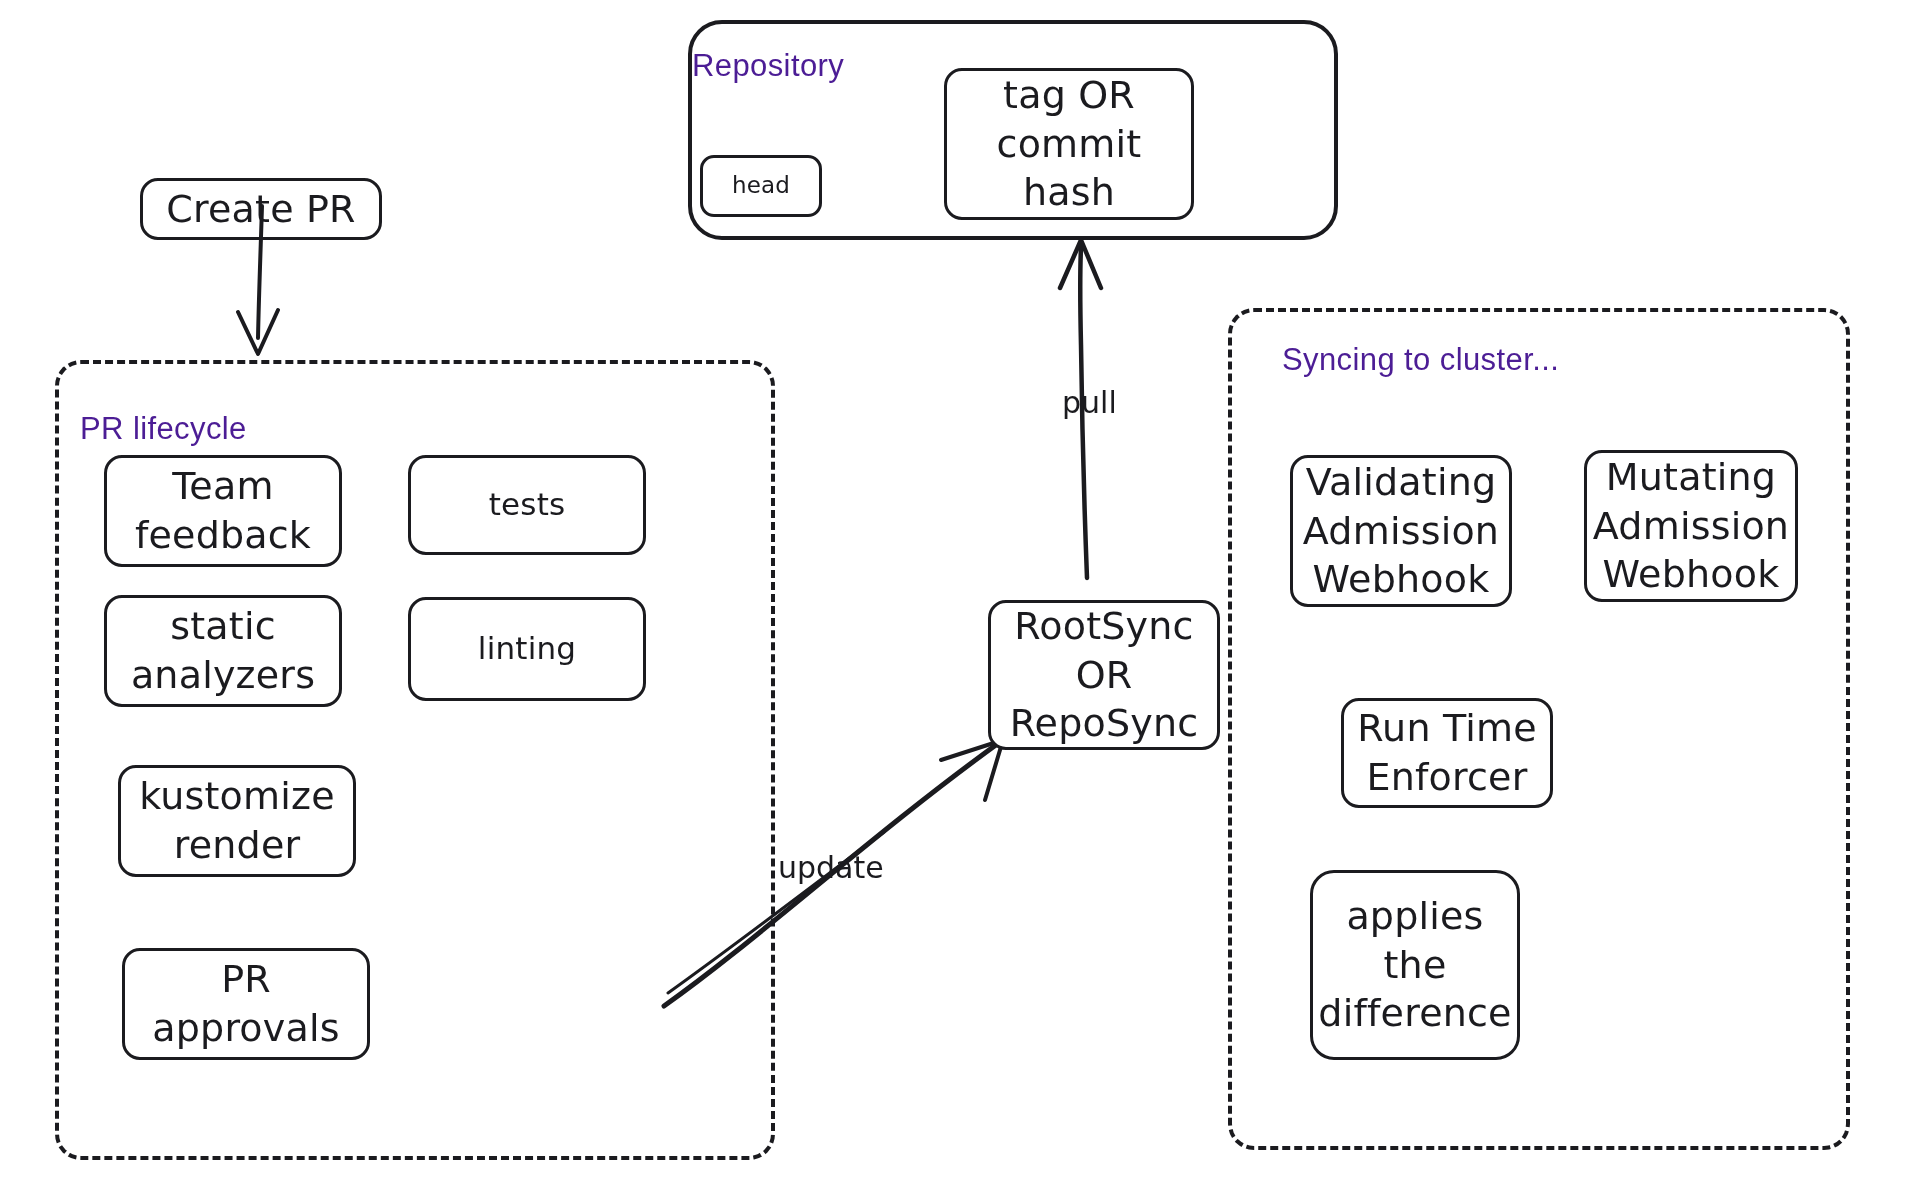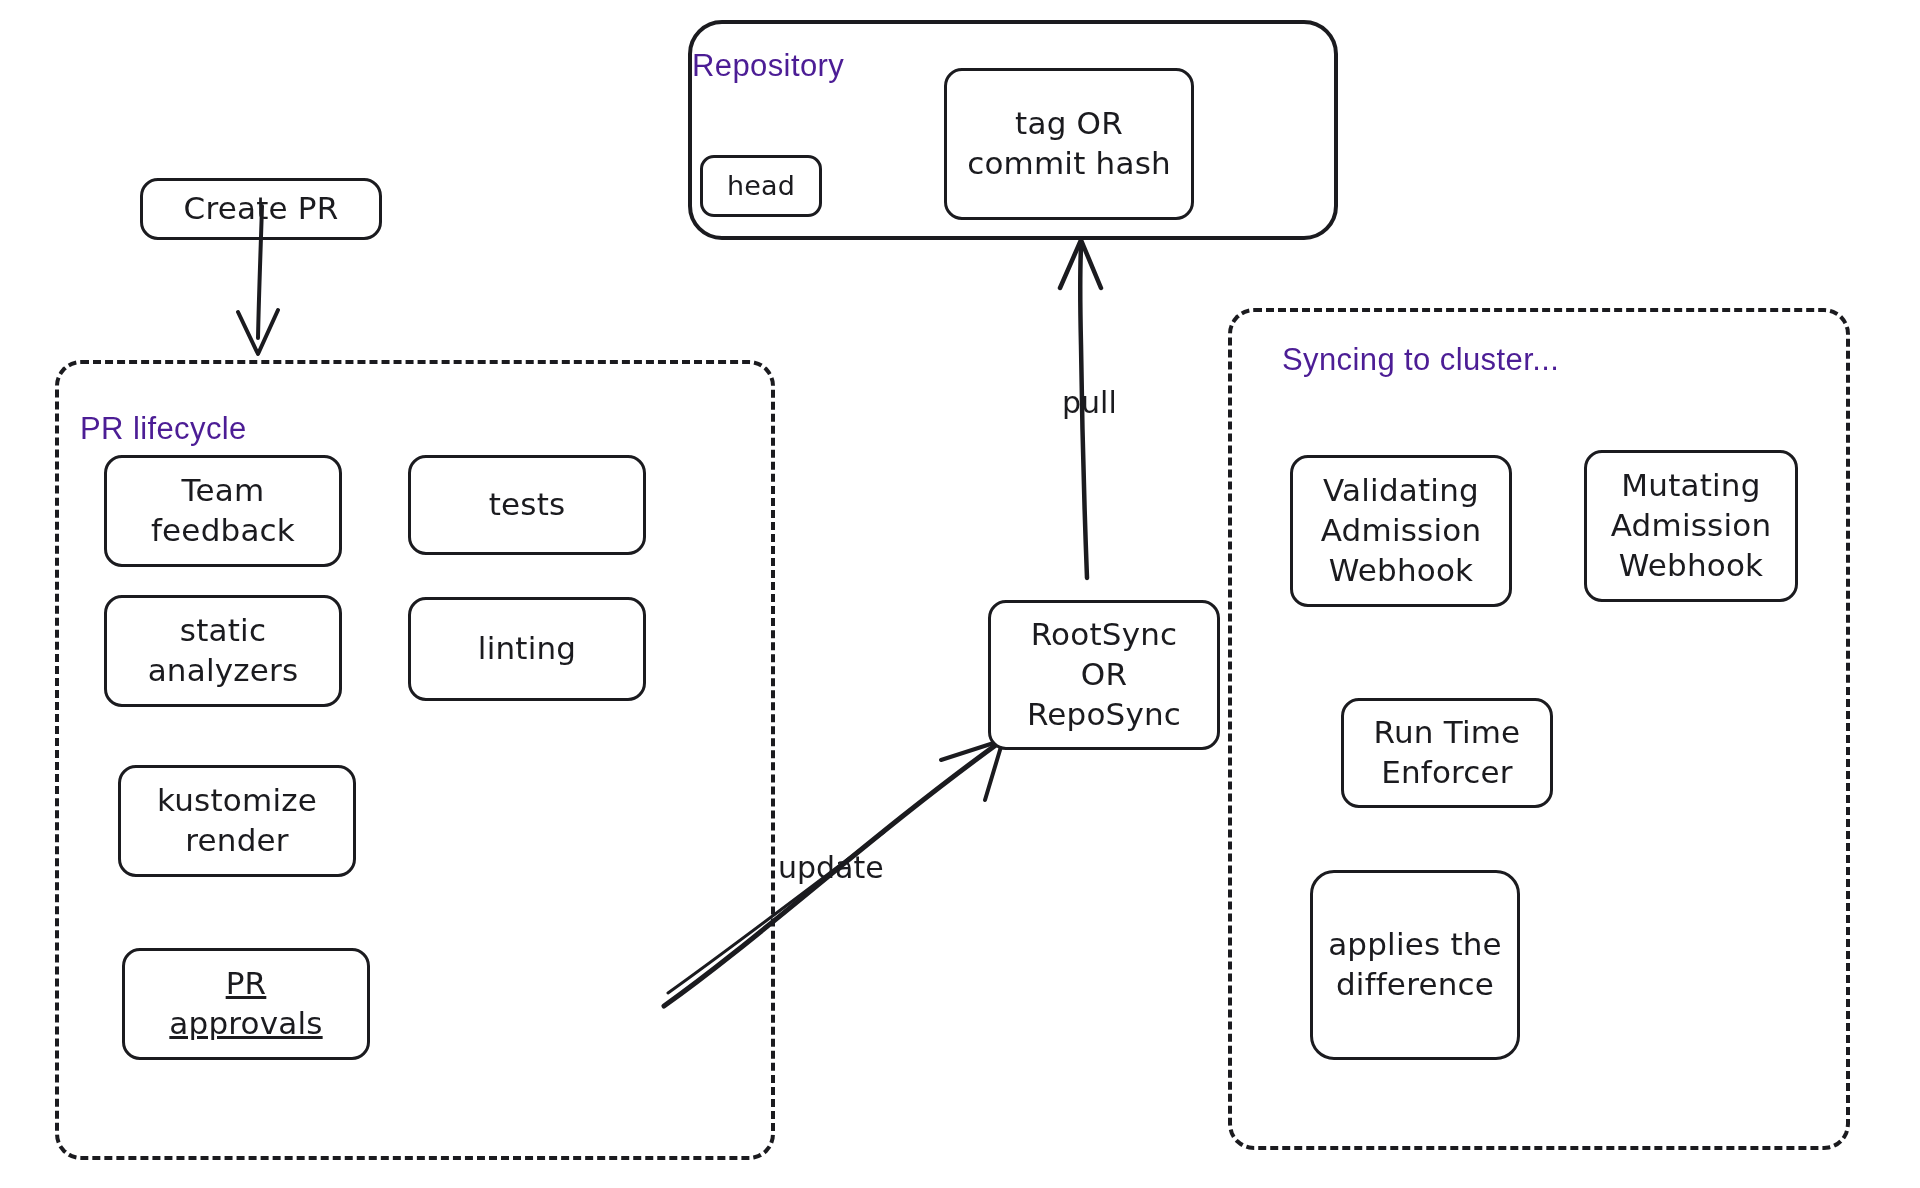--- a/index.html
+++ b/index.html
@@ -35,22 +35,22 @@
     color: #1b1b1f;
     background: transparent;
     border: 3px solid #1b1b1f;
     border-radius: 18px;
     line-height: 1.28;
     letter-spacing: 0.2px;
     white-space: pre-line;
     padding: 2px 6px;
     font-family: "DejaVu Sans", sans-serif;
   }
-  .node.sm { font-size: 27px; }
-  .node.md { font-size: 31px; }
+  .node.sm { font-size: 23px; }
+  .node.md { font-size: 38px; }
   .node.lg { font-size: 31px; }
 
   
   .group {
     position: absolute;
     box-sizing: border-box;
     border: 4px dashed #1b1b1f;
     border-radius: 26px;
     background: transparent;
   }
@@ -124,21 +124,21 @@
 
   <div class="node md z-top" style="left:104px; top:455px; width:238px; height:112px;">Team
 feedback</div>
 
   <div class="node md z-top" style="left:104px; top:595px; width:238px; height:112px;">static
 analyzers</div>
 
   <div class="node md z-top" style="left:118px; top:765px; width:238px; height:112px;">kustomize
 render</div>
 
-  <div class="node md z-top" style="left:122px; top:948px; width:248px; height:112px;text-decoration:underline;">PR
+  <div class="node md z-top" style="left:122px; top:948px; width:248px; height:112px;">PR
 approvals</div>
 
   <div class="node lg z-top" style="left:408px; top:455px; width:238px; height:100px;">tests</div>
 
   <div class="node lg z-top" style="left:408px; top:597px; width:238px; height:104px;">linting</div>
 
 
   <div class="node md z-top" style="left:988px; top:580px; width:232px; height:150px; background:#ffffff;margin-top:20px;">RootSync
 OR
 RepoSync</div>

